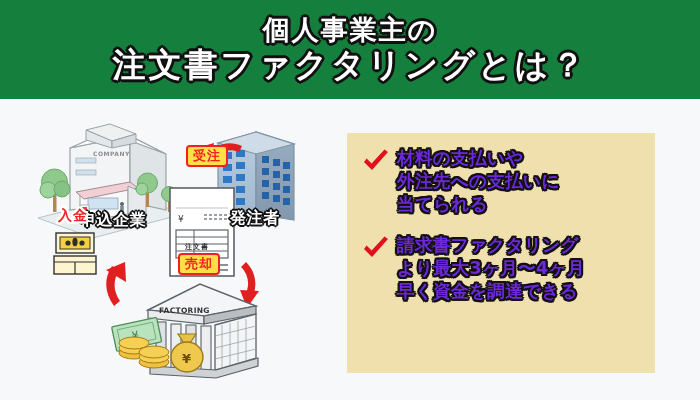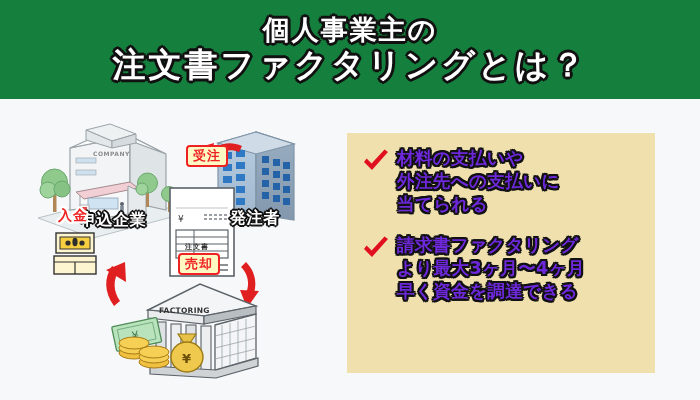--- a/index.html
+++ b/index.html
@@ -63,21 +63,21 @@
   #diagram { position:absolute; left:18px; top:110px; width:320px; height:280px; }
   #diagram svg { display:block; }
 
   .stamp-label {
     position:absolute;
     color:#ee2222;
     font-weight:bold;
     font-size:13px;
     letter-spacing:1px;
     padding:2px 5px;
-    background:#fef9c3;
+    background:#fde047;
     border:2px solid #ee2222;
     border-radius:4px;
     line-height:1.05;
     white-space:nowrap;
   }
   .outline-label {
     position:absolute;
     color:#ffffff;
     font-weight:bold;
     font-size:16px;

